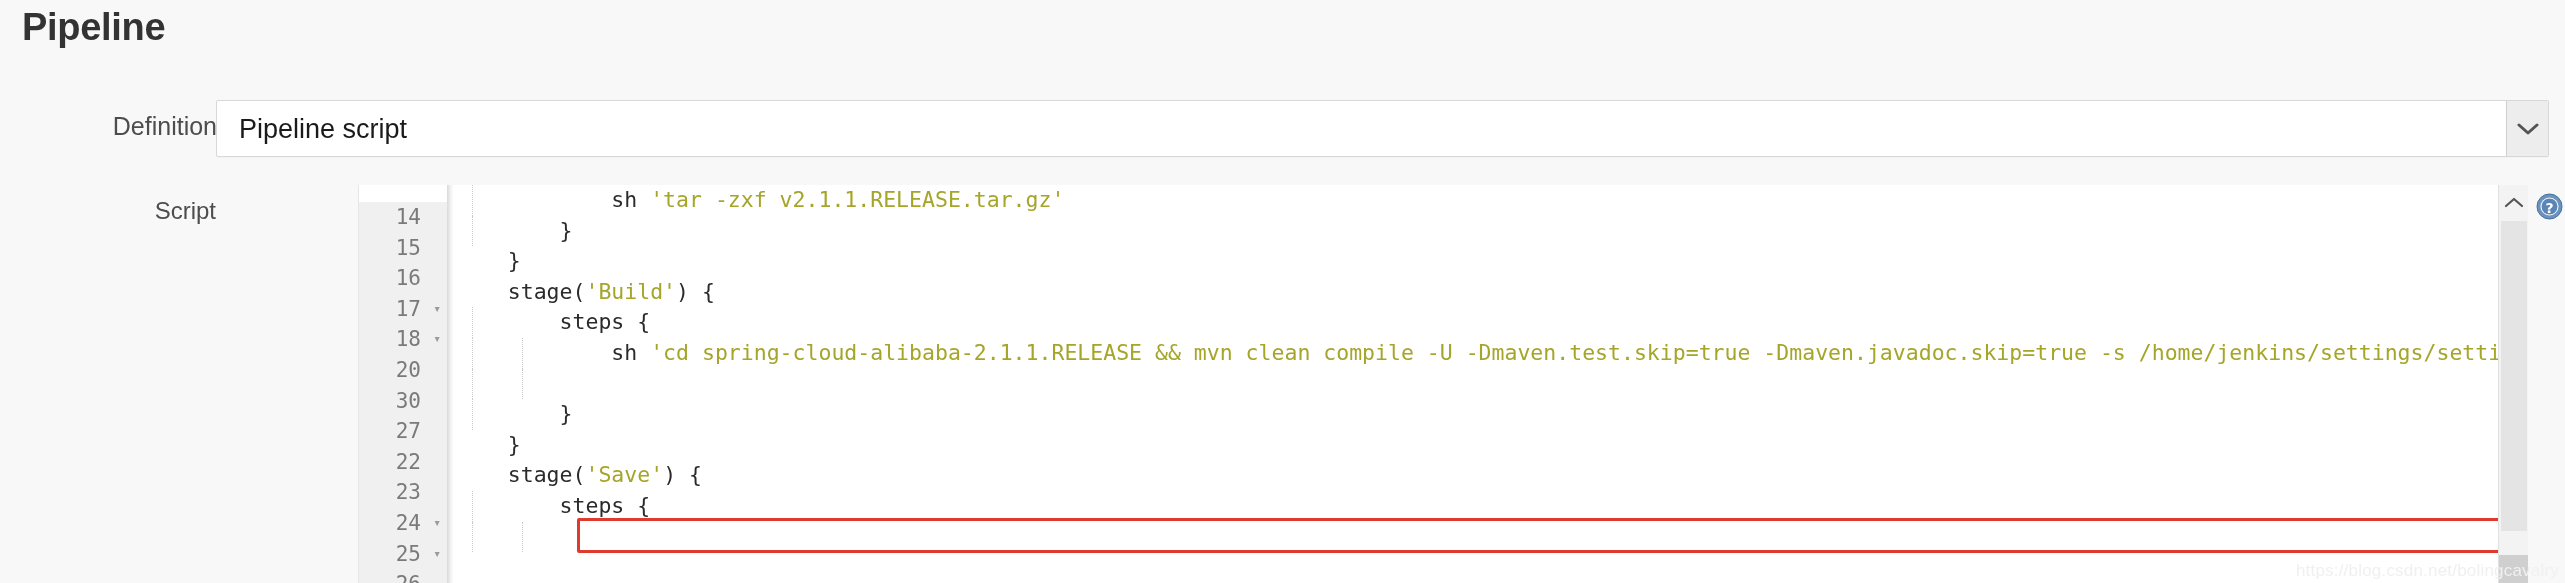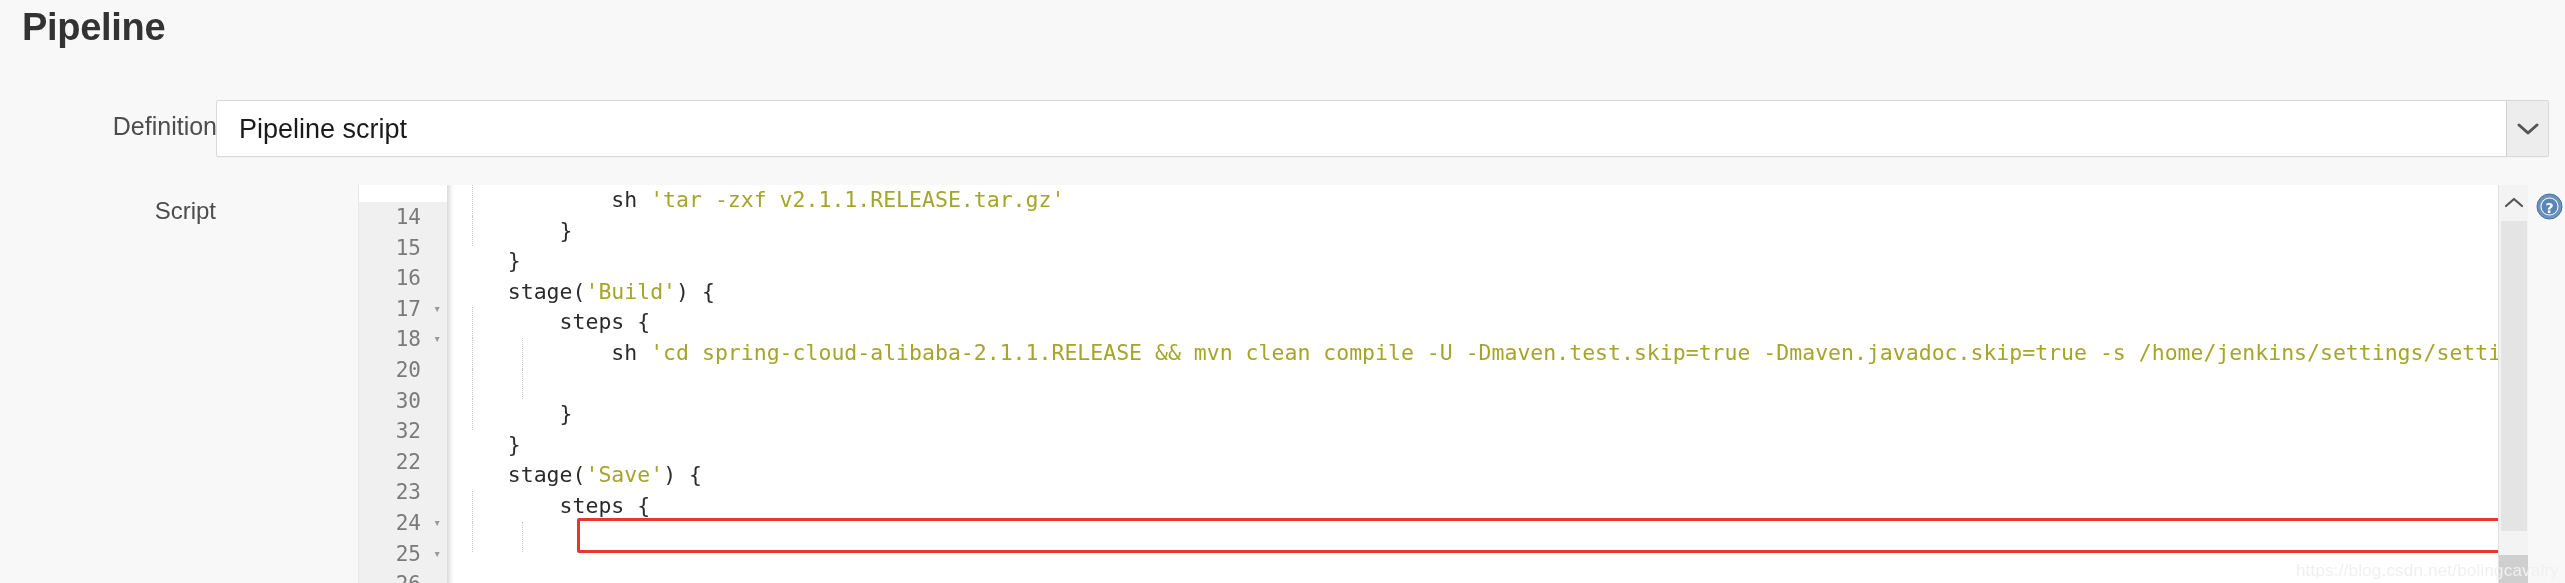--- a/index.html
+++ b/index.html
@@ -178,21 +178,21 @@
 
   <div id="editor">
     <div id="gutter">
         <div class="gline">14</div>
         <div class="gline">15</div>
         <div class="gline">16</div>
         <div class="gline">17<span class="fold">▾</span></div>
         <div class="gline">18<span class="fold">▾</span></div>
         <div class="gline">20</div>
         <div class="gline">30</div>
-        <div class="gline">32</div>
+        <div class="gline">27</div>
         <div class="gline">22</div>
         <div class="gline">23</div>
         <div class="gline">24<span class="fold">▾</span></div>
         <div class="gline">25<span class="fold">▾</span></div>
         <div class="gline">26</div>
         <div class="gline">27</div>
       </div>
     <div id="gutter-edge"></div>
     <div id="code-area">
         <div class="cline"><span class="guide g1"></span><span class="tok-plain">            sh </span><span class="tok-str">'tar -zxf v2.1.1.RELEASE.tar.gz'</span></div>

